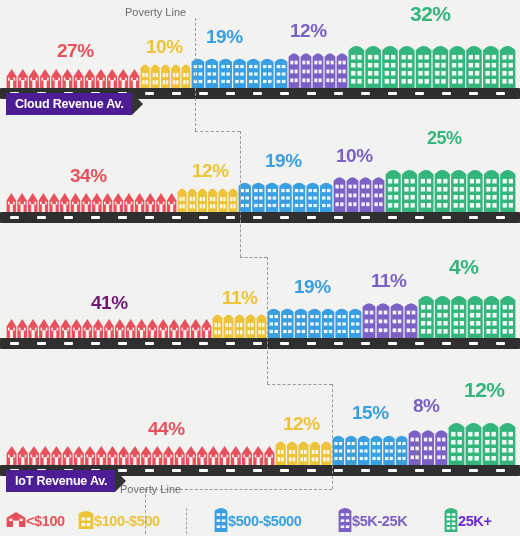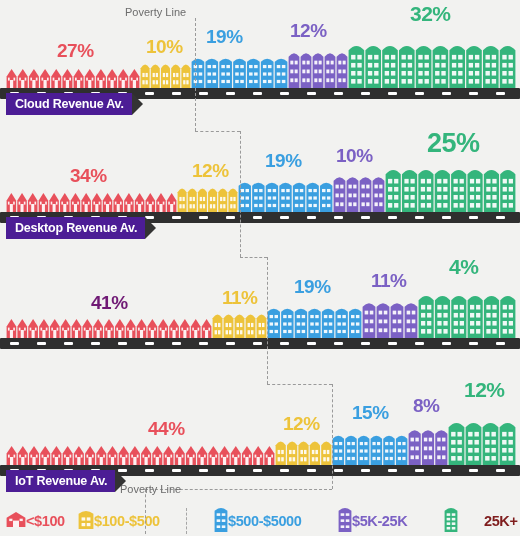--- a/index.html
+++ b/index.html
@@ -648,21 +648,21 @@
           <rect x="117.65299999999999" y="12.879999999999999" width="4.2490000000000006" height="4.6000000000000005" fill="#ffffff" opacity="0.92"></rect>
           <rect x="123.723" y="12.879999999999999" width="4.2490000000000006" height="4.6000000000000005" fill="#ffffff" opacity="0.92"></rect>
           <rect x="117.65299999999999" y="20.93" width="4.2490000000000006" height="4.6000000000000005" fill="#ffffff" opacity="0.92"></rect>
           <rect x="123.723" y="20.93" width="4.2490000000000006" height="4.6000000000000005" fill="#ffffff" opacity="0.92"></rect>
           <rect x="117.65299999999999" y="28.98" width="4.2490000000000006" height="4.6000000000000005" fill="#ffffff" opacity="0.92"></rect>
           <rect x="123.723" y="28.98" width="4.2490000000000006" height="4.6000000000000005" fill="#ffffff" opacity="0.92"></rect>
           <rect x="117.65299999999999" y="37.03" width="4.2490000000000006" height="4.6000000000000005" fill="#ffffff" opacity="0.92"></rect>
           <rect x="123.723" y="37.03" width="4.2490000000000006" height="4.6000000000000005" fill="#ffffff" opacity="0.92"></rect>
         </svg>
       </div>
-      <div class="pct" style="left: 427px; top: 128px; color: rgb(52, 181, 124); font-size: 27px;">25%</div>
+      <div class="pct" style="left: 427px; top: 128px; color: rgb(52, 181, 124); font-size: 18px;">25%</div>
       <div class="road" style="top: 212px;">
         <span class="dash" style="left:10px"></span>
         <span class="dash" style="left:37px"></span>
         <span class="dash" style="left:64px"></span>
         <span class="dash" style="left:91px"></span>
         <span class="dash" style="left:118px"></span>
         <span class="dash" style="left:145px"></span>
         <span class="dash" style="left:172px"></span>
         <span class="dash" style="left:199px"></span>
         <span class="dash" style="left:226px"></span>
@@ -670,21 +670,20 @@
         <span class="dash" style="left:280px"></span>
         <span class="dash" style="left:307px"></span>
         <span class="dash" style="left:334px"></span>
         <span class="dash" style="left:361px"></span>
         <span class="dash" style="left:388px"></span>
         <span class="dash" style="left:415px"></span>
         <span class="dash" style="left:442px"></span>
         <span class="dash" style="left:469px"></span>
         <span class="dash" style="left:496px"></span>
       </div>
-      <div class="ribbon" style="left: 6px; top: 217px;"><span>Desktop Revenue Av.</span><span class="tip"></span></div>
     </div>
     <div class="row" style="top: 0px; height: 536px;">
       <div class="strip" style="left: 6px; top: 318px; width: 206px; height: 20px;">
         <svg width="206" height="20" viewBox="0 0 206 20">
           <path d="M0.6,20 L0.6,8.4 L5.421052631578948,1 L10.242105263157896,8.4 L10.242105263157896,20 Z" fill="#e8505b"></path>
           <rect x="3.8783157894736853" y="12" width="3.085473684210527" height="8" fill="#ffffff" opacity="0.92"></rect>
           <rect x="1.9498947368421056" y="9.6" width="1.6391578947368426" height="3" fill="#ffffff" opacity="0.9"></rect>
           <rect x="7.253052631578948" y="9.6" width="1.6391578947368426" height="3" fill="#ffffff" opacity="0.9"></rect>
           <path d="M11.442105263157895,20 L11.442105263157895,8.4 L16.263157894736842,1 L21.084210526315793,8.4 L21.084210526315793,20 Z" fill="#e8505b"></path>
           <rect x="14.72042105263158" y="12" width="3.085473684210527" height="8" fill="#ffffff" opacity="0.92"></rect>
@@ -1290,16 +1289,16 @@
           <path d="M0.6,26 L0.6,4.68 Q7,-0.5 13.4,4.68 L13.4,26 Z" fill="#34b57c"></path>
           <rect x="2.648" y="7.279999999999999" width="3.5840000000000005" height="2.6" fill="#ffffff" opacity="0.92"></rect>
           <rect x="7.768000000000001" y="7.279999999999999" width="3.5840000000000005" height="2.6" fill="#ffffff" opacity="0.92"></rect>
           <rect x="2.648" y="11.829999999999998" width="3.5840000000000005" height="2.6" fill="#ffffff" opacity="0.92"></rect>
           <rect x="7.768000000000001" y="11.829999999999998" width="3.5840000000000005" height="2.6" fill="#ffffff" opacity="0.92"></rect>
           <rect x="2.648" y="16.38" width="3.5840000000000005" height="2.6" fill="#ffffff" opacity="0.92"></rect>
           <rect x="7.768000000000001" y="16.38" width="3.5840000000000005" height="2.6" fill="#ffffff" opacity="0.92"></rect>
           <rect x="2.648" y="20.93" width="3.5840000000000005" height="2.6" fill="#ffffff" opacity="0.92"></rect>
           <rect x="7.768000000000001" y="20.93" width="3.5840000000000005" height="2.6" fill="#ffffff" opacity="0.92"></rect>
         </svg></span>
-      <span class="lbl" style="color: #7f1d1d; margin-left: 26px;">25K+</span>
+      <span class="lbl" style="color: #6d28d9;">25K+</span>
     </div>
     <div class="legend-sep" style="left: 186px;"></div>
   </div>
 
 </body></html>

